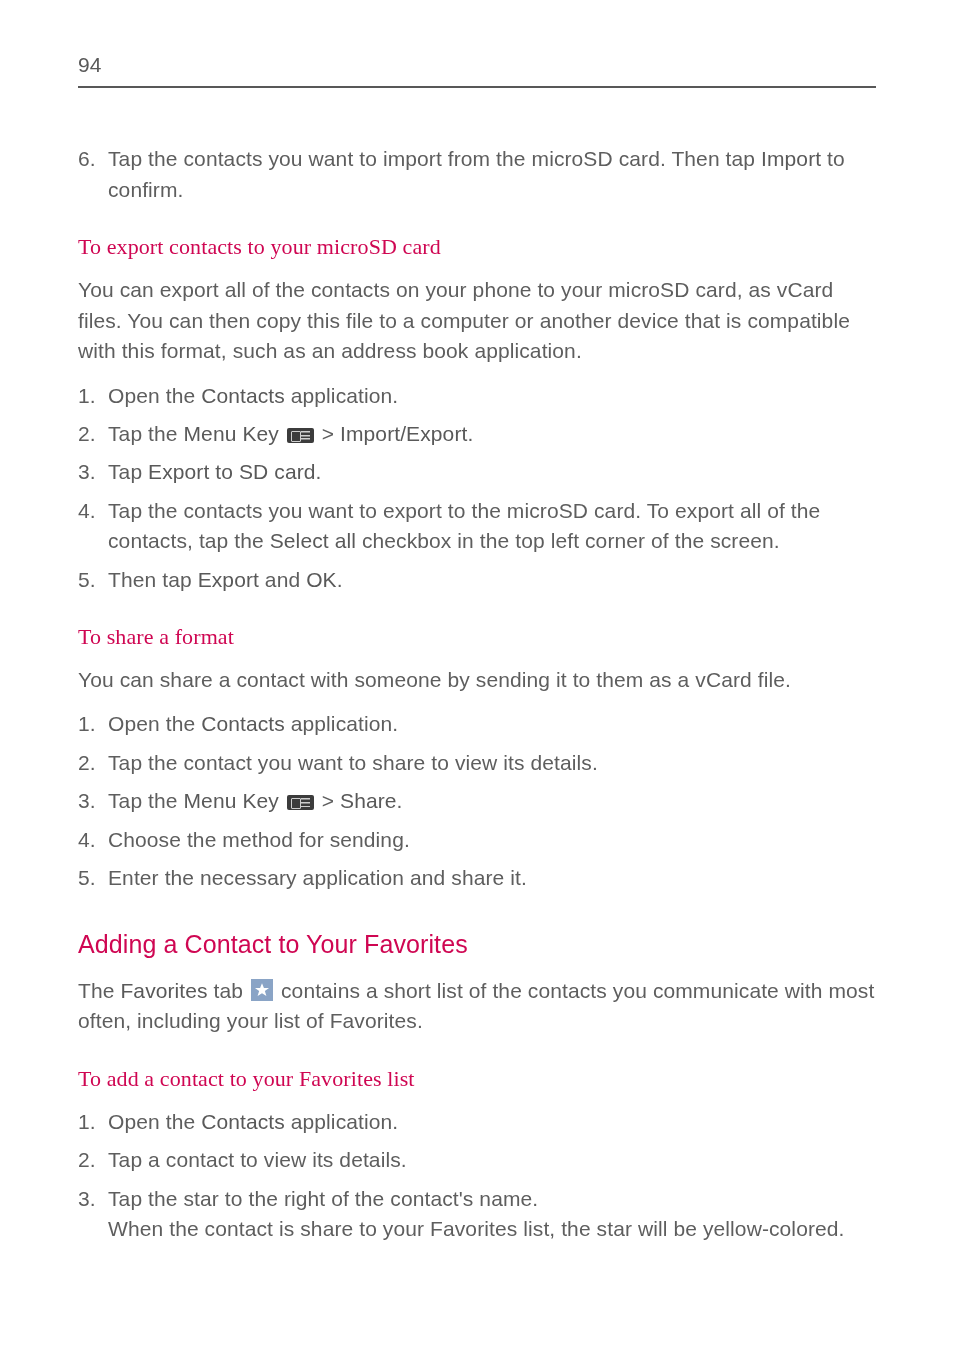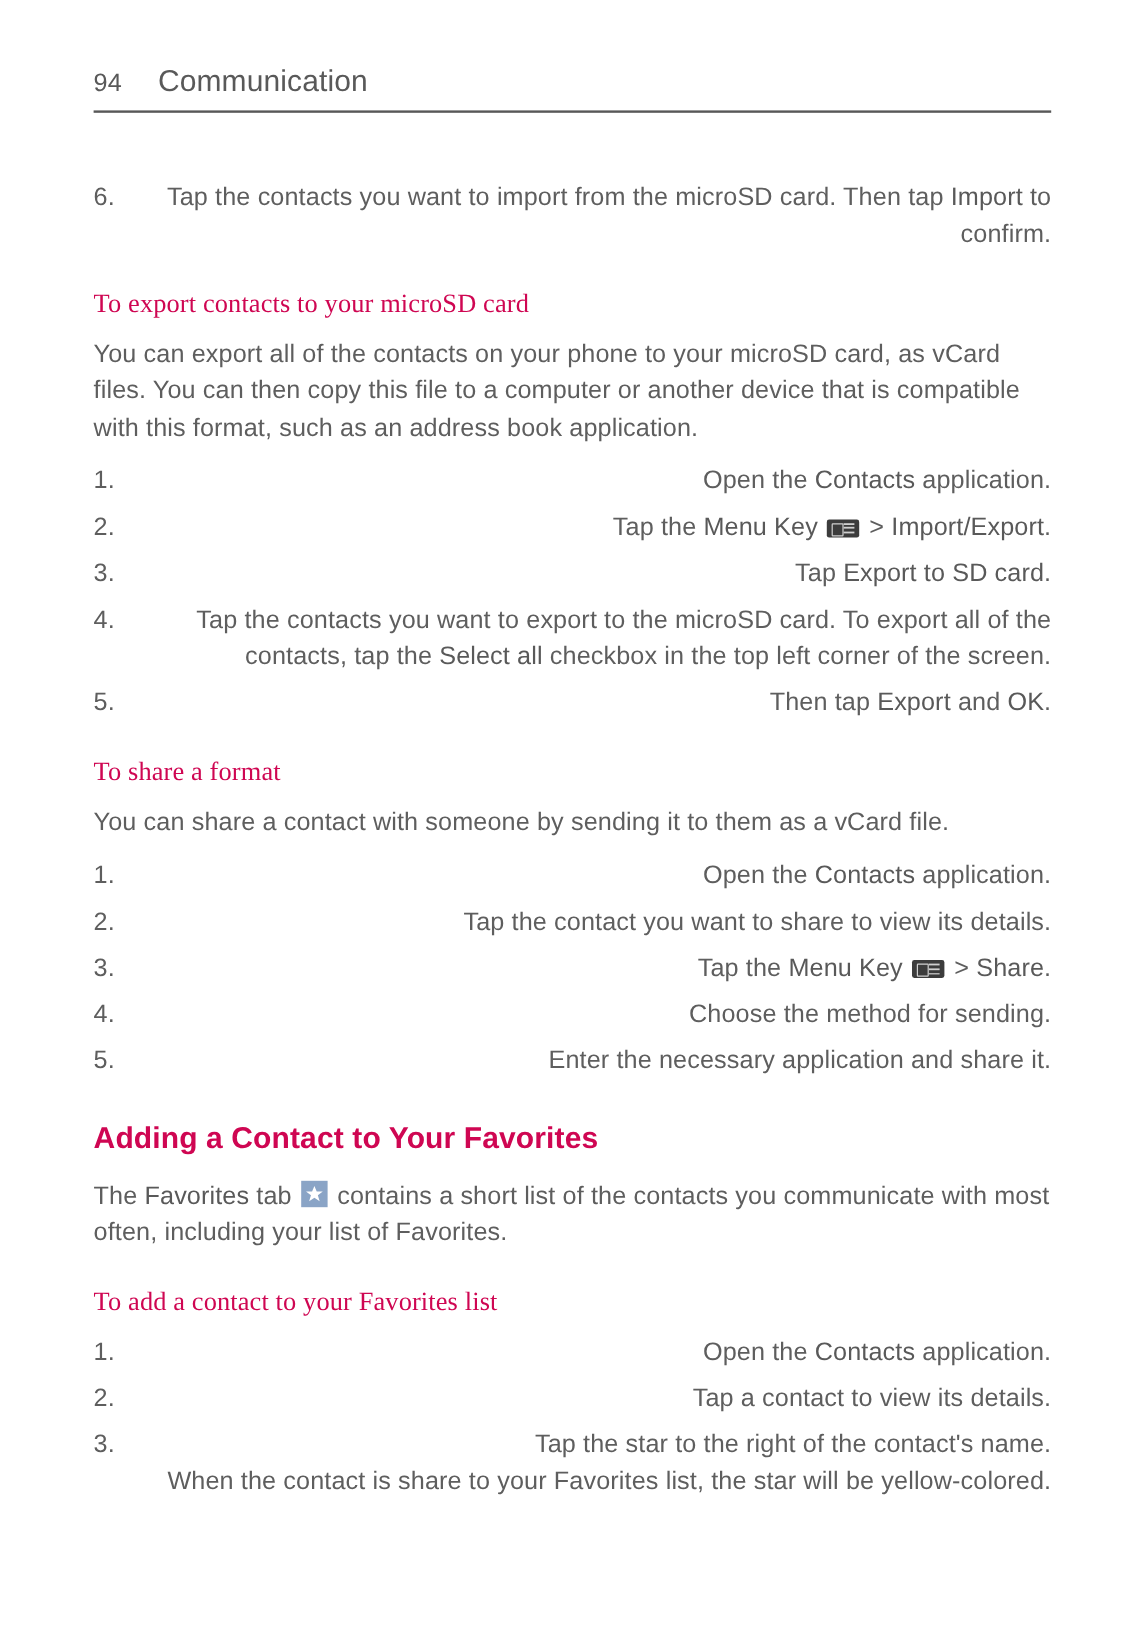--- a/index.html
+++ b/index.html
@@ -32,34 +32,34 @@
     font-weight: 400;
   }
   .step {
     margin: 8px 0 8px 0;
     display: flex;
   }
   .step .num {
     flex: 0 0 30px;
     min-width: 30px;
   }
-  .step .txt { flex: 1; text-align: right; }
+  .step .txt { flex: 1; }
   .bold { color: #595959; font-weight: 400; }
   .sub-h {
     color: #cf0652;
     font-size: 22px;
     margin: 26px 0 12px 0;
     font-weight: 400;
     font-family: Liberation Serif, serif;
   }
   .h2 {
     color: #cf0652;
     font-size: 25px;
     margin: 32px 0 14px 0;
-    font-weight: 700;
+    font-weight: 400;
   }
   p.body { margin: 10px 0 14px 0; }
   .menu-icon {
     display: inline-block;
     width: 27px;
     height: 15px;
     background: #3c3c3c;
     border-radius: 2px;
     vertical-align: middle;
     position: relative;
@@ -99,21 +99,20 @@
     position: relative;
     top: -2px;
   }
   .star-icon svg { display: block; }
 </style>
 </head>
 <body>
 
 <div class="header">
   <span class="page-num">94</span>
-  <span class="section-title">Communication</span>
 </div>
 
 <div class="step">
   <div class="num">6.</div>
   <div class="txt">
     <span>Tap the contacts you want to import from the microSD card. Then tap </span><span class="bold">Import</span><span> to confirm.</span>
   </div>
 </div>
 
 <h3 class="sub-h">To export contacts to your microSD card</h3>

